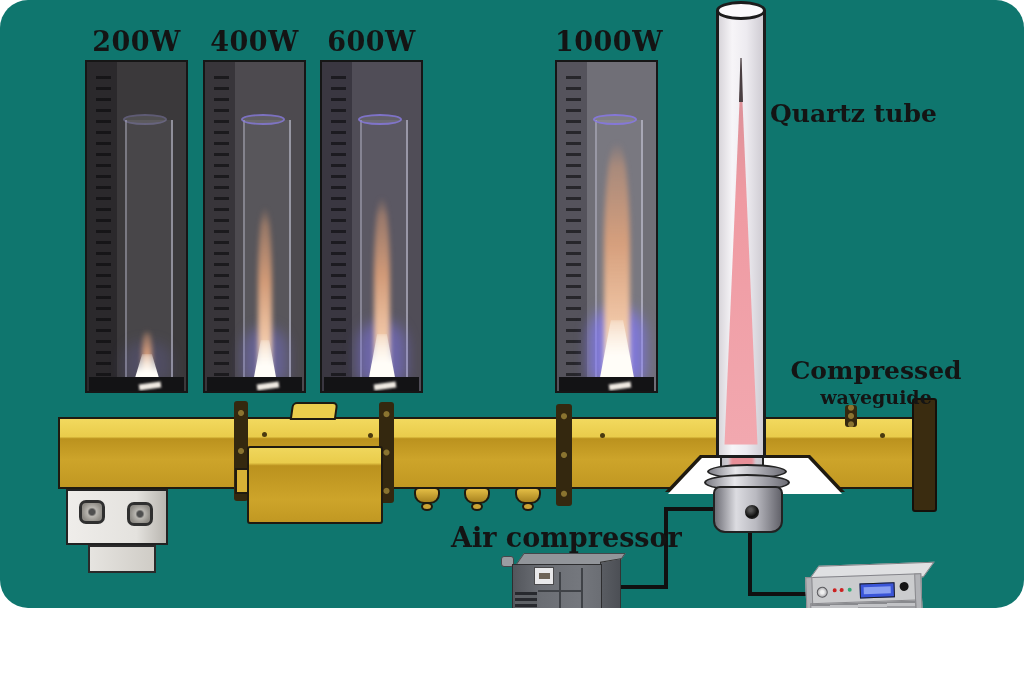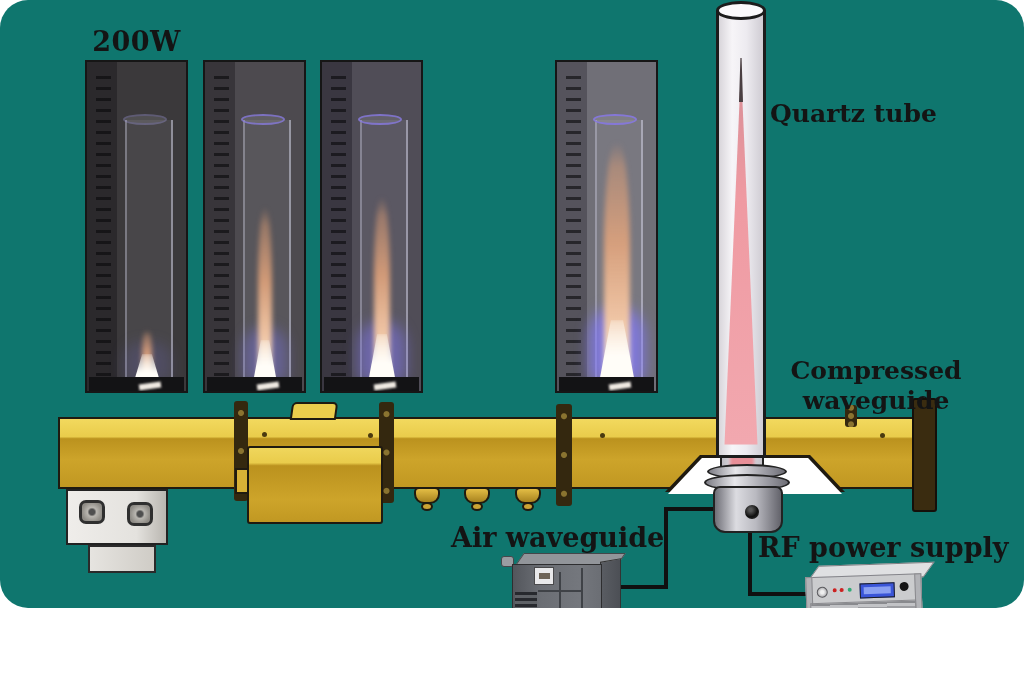--- a/index.html
+++ b/index.html
@@ -237,58 +237,60 @@
       <div class="ptube"></div>
       <div class="prim"></div>
       <div class="pglow"></div>
       <div class="plume"></div>
       <div class="pcore"></div>
       <div class="pbase"></div>
       <div class="pspark"></div>
     </div>
   </div>
   <div class="pgroup" style="left:203px;">
+    <div class="plabel lbl">400W</div>
     <div class="panel" style="--bg: #4d4a4f; --ruler: #38353a; --rim: rgba(134,120,224,0.75); --flameTop: 145px; --plumeW: 14px; --baseW: 26px; --coreTop: 278px; --glow: rgba(130,120,255,0.35);">
       <div class="ruler"></div>
       <div class="ticks"></div>
       <div class="ptube"></div>
       <div class="prim"></div>
       <div class="pglow"></div>
       <div class="plume"></div>
       <div class="pcore"></div>
       <div class="pbase"></div>
       <div class="pspark"></div>
     </div>
   </div>
   <div class="pgroup" style="left:320px;">
+    <div class="plabel lbl">600W</div>
     <div class="panel" style="--bg: #504d57; --ruler: #3a3741; --rim: rgba(134,120,224,0.8); --flameTop: 135px; --plumeW: 16px; --baseW: 30px; --coreTop: 272px; --glow: rgba(130,120,255,0.45);">
       <div class="ruler"></div>
       <div class="ticks"></div>
       <div class="ptube"></div>
       <div class="prim"></div>
       <div class="pglow"></div>
       <div class="plume"></div>
       <div class="pcore"></div>
       <div class="pbase"></div>
       <div class="pspark"></div>
     </div>
   </div>
   <div class="pgroup" style="left:555px;">
+    <div class="plabel lbl">1000W</div>
     <div class="panel" style="--bg: #706f77; --ruler: #55535c; --rim: rgba(134,120,224,0.9); --flameTop: 80px; --plumeW: 26px; --baseW: 38px; --coreTop: 258px; --glow: rgba(130,120,255,0.7);">
       <div class="ruler"></div>
       <div class="ticks"></div>
       <div class="ptube"></div>
       <div class="prim"></div>
       <div class="pglow"></div>
       <div class="plume"></div>
       <div class="pcore"></div>
       <div class="pbase"></div>
       <div class="pspark"></div>
     </div>
   </div>
 
   <div class="abs lbl" style="left:770px;top:356px;width:212px;text-align:center;font-size:25px;z-index:6;">Compressed</div>
   <div class="abs lbl" style="left:770px;top:99px;font-size:25px;z-index:6;">Quartz tube</div>
-  <div class="abs lbl" style="left:770px;top:386px;width:212px;text-align:center;font-size:25px;z-index:6;">waveguide</div>
-  <div class="abs lbl" style="left:451px;top:522px;font-size:27px;z-index:6;">Air waveguide</div>
-  <div class="abs lbl" style="left:758px;top:532px;font-size:27px;z-index:6;">RF power supply</div>
+  <div class="abs lbl" style="left:770px;top:386px;width:212px;text-align:center;font-size:19px;z-index:6;">waveguide</div>
+  <div class="abs lbl" style="left:451px;top:522px;font-size:27px;z-index:6;">Air compressor</div>
 
 </div>
 
 </body></html>

